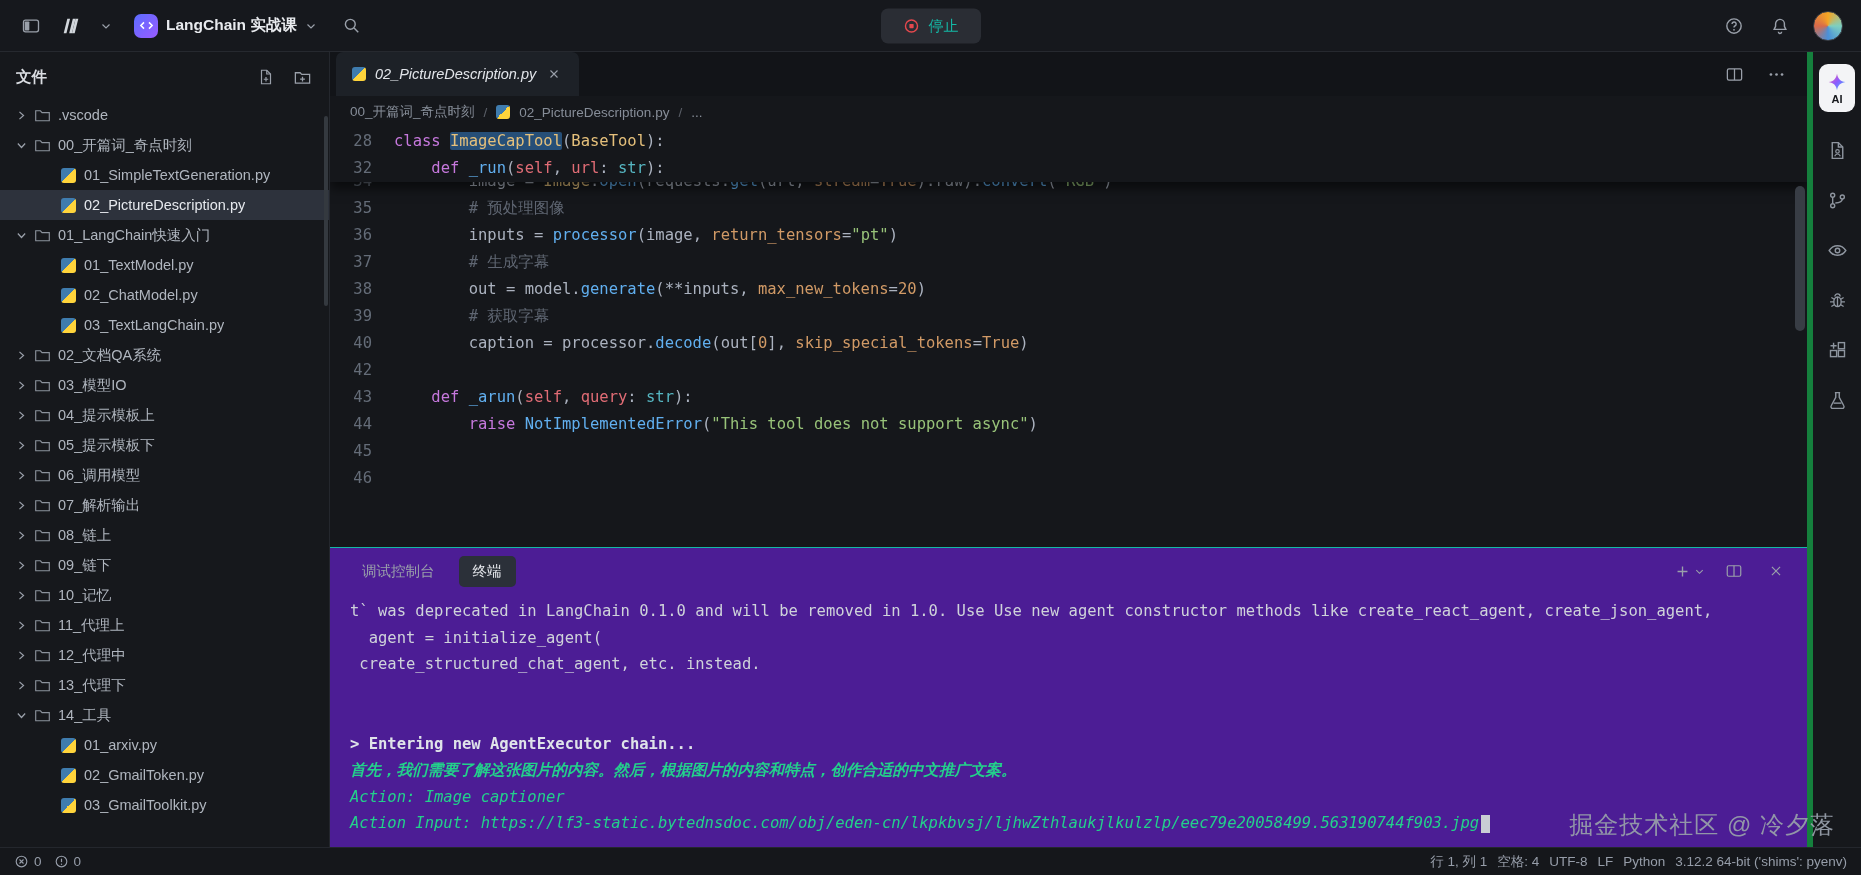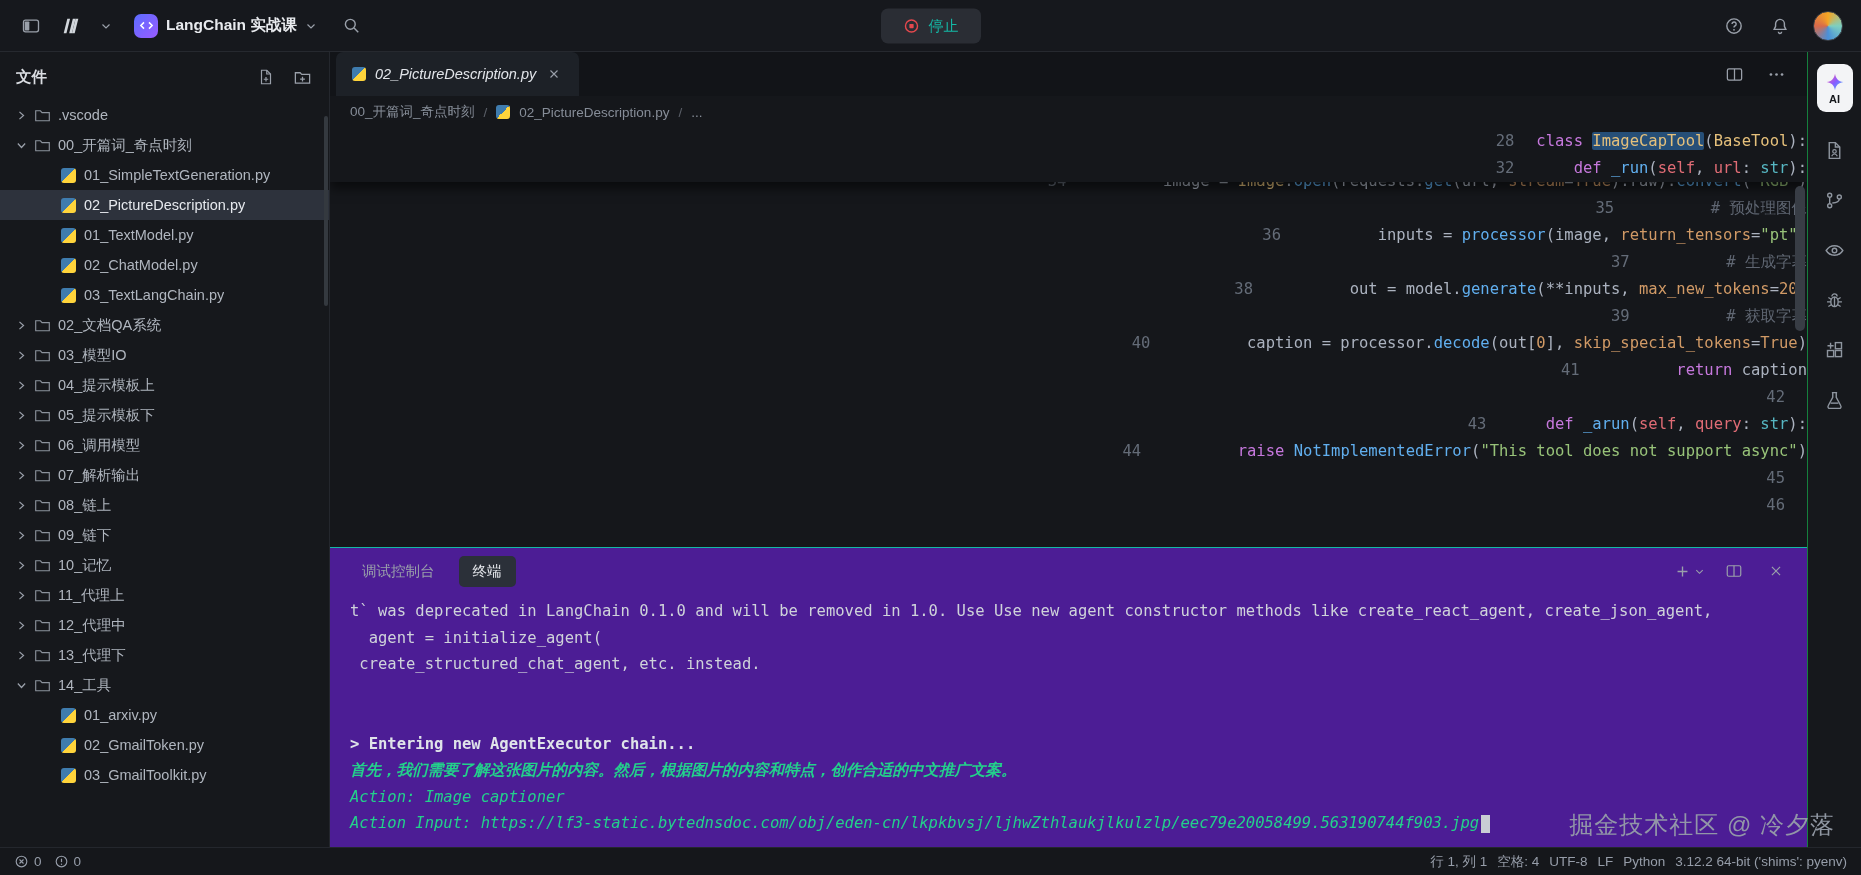--- a/index.html
+++ b/index.html
@@ -63,21 +63,21 @@
   .bc-item { cursor:pointer; }
   .bc-sep { color:#5b6069; }
   .bc-ico { width:14px; height:14px; }
 
   
   .codewrap { flex:1; position:relative; overflow:hidden; background:#15171b;
               font-family:"DejaVu Sans Mono", monospace; font-size:15.5px; line-height:27px; }
   .sticky { position:absolute; top:0; left:0; right:0; z-index:3; background:#15171b;
             box-shadow:0 7px 10px rgba(0,0,0,.5); }
   .codelines { padding-top:54px; }
-  .cline { display:flex;justify-content:flex-end; }
+  .cline { display:flex; }
   .cline.clip { margin-top:-14px; opacity:.9; }
   .gut { width:64px; flex:0 0 64px; text-align:right; padding-right:22px; color:#646c78; }
   .ccontent { white-space:pre; color:#abb2bf; }
   .tk-pl { color:#abb2bf; } .tk-kw { color:#c678dd; } .tk-fn { color:#61afef; }
   .tk-cls { color:#e5c07b; } .tk-slf { color:#e06c75; } .tk-par { color:#e06c75; }
   .tk-typ { color:#56b6c2; } .tk-str { color:#98c379; } .tk-num { color:#d19a66; }
   .tk-kwa { color:#d19a66; } .tk-com { color:#5f6672; }
   .hl { background:#264f78; border-radius:2px; }
   .ed-scroll { position:absolute; right:2px; top:58px; width:10px; height:145px; background:#383d45; border-radius:5px; z-index:4; }
 
@@ -91,21 +91,21 @@
   .pa-group { display:flex; align-items:center; gap:3px; cursor:pointer; }
   .terminal { flex:1; padding:4px 20px; overflow:hidden; font-family:"DejaVu Sans Mono", monospace;
               font-size:15.5px; line-height:26.5px; color:#cfd3da; }
   .tline { white-space:pre; min-height:26.5px; }
   .tline.b span { font-weight:bold; color:#dfe3e9; }
   .tline.g span { color:#23d18b; font-weight:bold; font-style:italic; }
   .tline.gi span { color:#23d18b; font-style:italic; }
   .tcursor { display:inline-block; width:9px; height:18px; background:#c9cdd4; vertical-align:middle; margin-left:2px; }
 
   
-  .activitybar { width:54px; flex:0 0 54px; background:#16181c; border-left:1px solid #15803d;
+  .activitybar { width:54px; flex:0 0 54px; background:#16181c; border-left:6px solid #15803d;
                  display:flex; flex-direction:column; align-items:center; padding-top:12px; gap:26px; }
   .ai-badge { width:36px; height:48px; background:#f3f4f6; border-radius:9px; display:flex;
               flex-direction:column; align-items:center; justify-content:center; gap:1px; cursor:pointer; }
   .ai-badge .ai-label { font-size:11px; font-weight:700; color:#15171b; }
   .ab-icon { width:24px; height:24px; display:flex; align-items:center; justify-content:center; color:#8e959f; cursor:pointer; }
 
   
   .statusbar { height:28px; flex:0 0 28px; background:#15171b; border-top:1px solid #24272d;
                display:flex; align-items:center; padding:0 14px; font-size:13.5px; color:#969da9; }
   .st-left { display:flex; align-items:center; gap:12px; }
@@ -247,20 +247,33 @@
             </span>
             <span class="tlabel">01_SimpleTextGeneration.py</span>
           </div>
           <div class="trow sel" style="padding-left: 38px;">
             <span class="chev"></span>
             <span class="ticon">
               <span class="pyicon"></span>
             </span>
             <span class="tlabel">02_PictureDescription.py</span>
           </div>
+          <div class="trow" style="padding-left: 12px;">
+            <span class="chev open">
+              <svg width="13" height="13" viewBox="0 0 16 16" style="transform-origin:center">
+                <path d="M5.5 3.5l5 4.5-5 4.5" fill="none" stroke="#9aa0aa" stroke-width="1.5"></path>
+              </svg>
+            </span>
+            <span class="ticon">
+              <svg width="17" height="17" viewBox="0 0 18 18">
+                <path d="M1.8 4h5l1.7 2h7.7v8.5H1.8z" fill="none" stroke="#8b929c" stroke-width="1.2"></path>
+              </svg>
+            </span>
+            <span class="tlabel">01_LangChain快速入门</span>
+          </div>
           <div class="trow" style="padding-left: 38px;">
             <span class="chev"></span>
             <span class="ticon">
               <span class="pyicon"></span>
             </span>
             <span class="tlabel">01_TextModel.py</span>
           </div>
           <div class="trow" style="padding-left: 38px;">
             <span class="chev"></span>
             <span class="ticon">
@@ -539,24 +552,20 @@
               <span class="gut">38</span>
               <span class="ccontent"><span class="tk-pl">        out = model.</span><span class="tk-fn">generate</span><span class="tk-pl">(**inputs, </span><span class="tk-kwa">max_new_tokens</span><span class="tk-pl">=</span><span class="tk-num">20</span><span class="tk-pl">)</span></span>
             </div>
             <div class="cline">
               <span class="gut">39</span>
               <span class="ccontent"><span class="tk-pl">        </span><span class="tk-com"># 获取字幕</span></span>
             </div>
             <div class="cline">
               <span class="gut">40</span>
               <span class="ccontent"><span class="tk-pl">        caption = processor.</span><span class="tk-fn">decode</span><span class="tk-pl">(out[</span><span class="tk-num">0</span><span class="tk-pl">], </span><span class="tk-kwa">skip_special_tokens</span><span class="tk-pl">=</span><span class="tk-num">True</span><span class="tk-pl">)</span></span>
-            </div>
-            <div class="cline">
-              <span class="gut">41</span>
-              <span class="ccontent"><span class="tk-pl">        </span><span class="tk-kw">return</span><span class="tk-pl"> caption</span></span>
             </div>
             <div class="cline">
               <span class="gut">42</span>
               <span class="ccontent"></span>
             </div>
             <div class="cline">
               <span class="gut">43</span>
               <span class="ccontent"><span class="tk-pl">    </span><span class="tk-kw">def</span><span class="tk-pl"> </span><span class="tk-fn">_arun</span><span class="tk-pl">(</span><span class="tk-slf">self</span><span class="tk-pl">, </span><span class="tk-par">query</span><span class="tk-pl">: </span><span class="tk-typ">str</span><span class="tk-pl">):</span></span>
             </div>
             <div class="cline">

